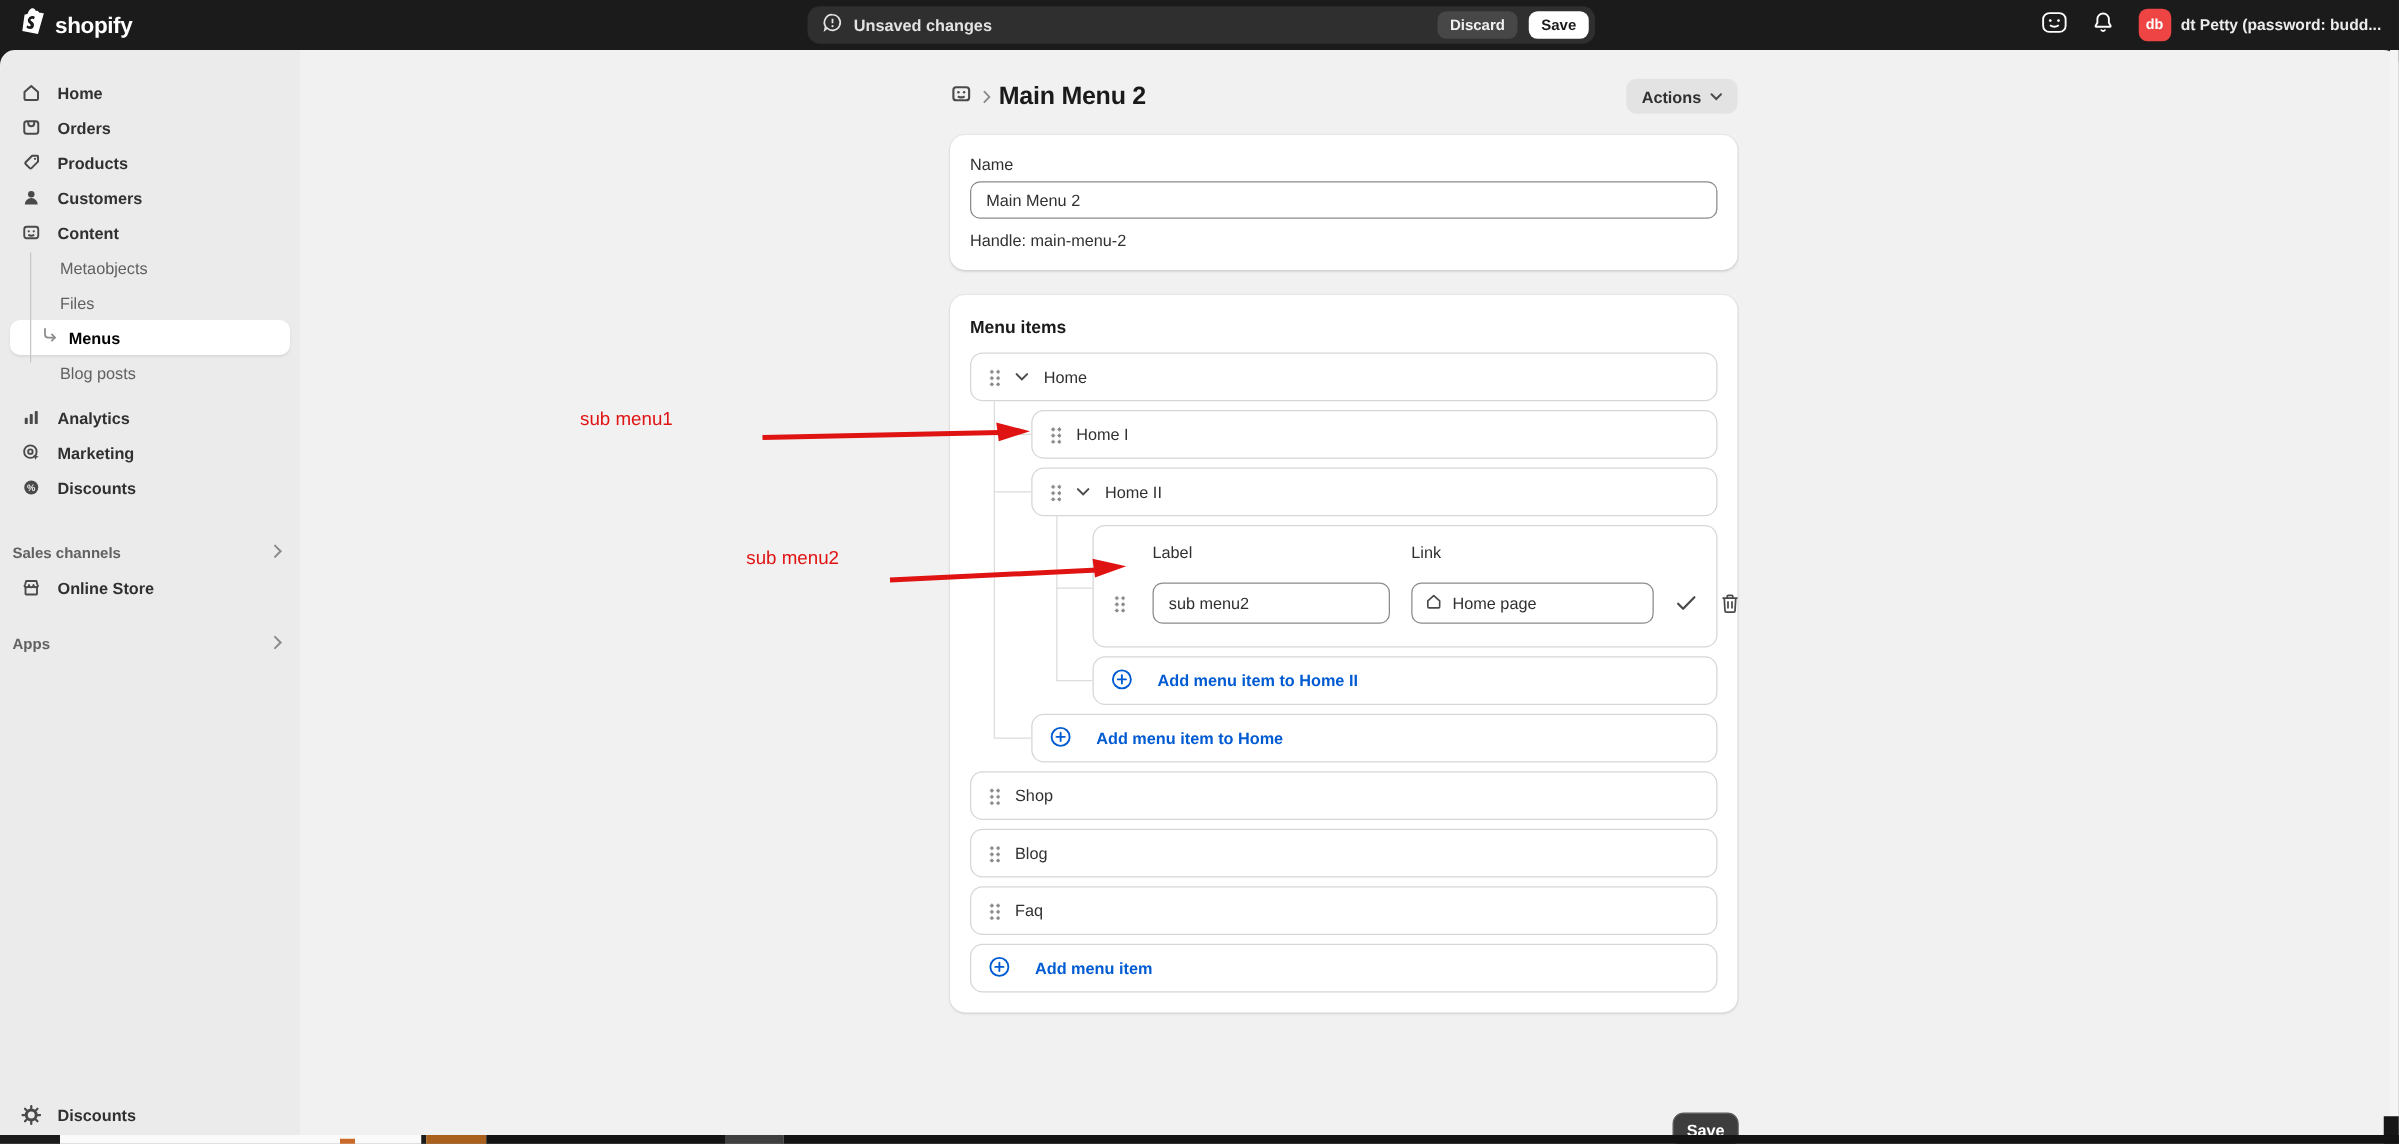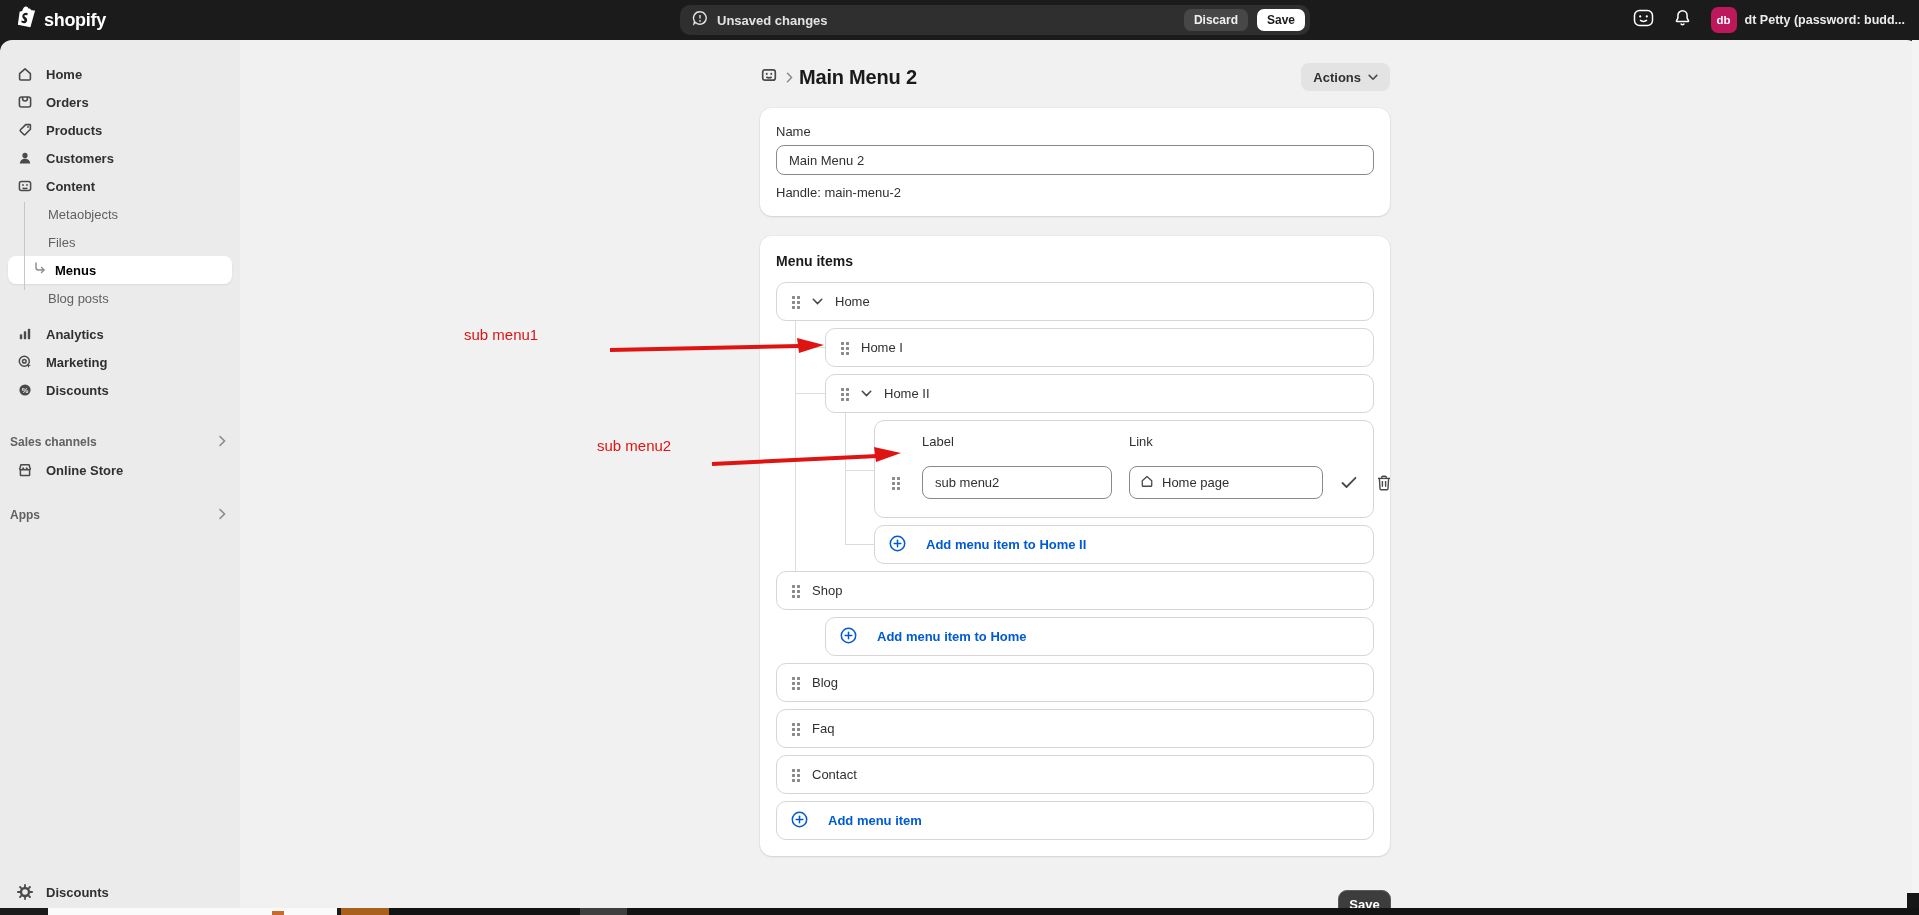--- a/index.html
+++ b/index.html
@@ -2,31 +2,31 @@
 <html><head>
 <meta charset="utf-8">
 <style>
   * { margin:0; padding:0; box-sizing:border-box; }
   html,body { width:1919px; height:915px; overflow:hidden; font-family:"Liberation Sans",sans-serif; background:#1b1b1b; }
 
   
   .topbar { position:absolute; top:0; left:0; width:1919px; height:40px; background:#1b1b1b; z-index:50; }
   .logo { position:absolute; left:16px; top:0; height:40px; display:flex; align-items:center; gap:6px; }
   .logo-text { color:#fff; font-size:18px; font-weight:700; letter-spacing:-0.3px; }
-  .unsaved-bar { position:absolute; left:680px; top:5px; width:630px; height:30px; background:#2f2f2f; border-radius:10px;
+  .unsaved-bar { position:absolute; left:646px; top:5px; width:630px; height:30px; background:#2f2f2f; border-radius:10px;
     display:flex; align-items:center; gap:9px; padding:0 4px 0 12px;justify-content:flex-end; }
   .unsaved-msg { color:#e3e3e3; font-size:13px; font-weight:600; }
   .unsaved-bar .spacer { flex:1; }
   .btn-discard { height:22px; padding:0 10px; border:none; border-radius:7px; background:#474747; color:#f1f1f1;
     font-size:12px; font-weight:600; font-family:inherit; cursor:pointer; }
   .btn-save-top { height:22px; padding:0 10px; border:none; border-radius:7px; background:#fff; color:#1a1a1a;
     font-size:12px; font-weight:600; font-family:inherit; cursor:pointer; margin-right:1px; }
   .top-right { position:absolute; right:14px; top:0; height:40px; display:flex; align-items:center; gap:20px; }
   .account { display:flex; align-items:center; gap:8px; cursor:pointer; }
-  .avatar { width:26px; height:26px; border-radius:7px; background:#be185d; color:#fff; font-size:11.5px; font-weight:700;
+  .avatar { width:26px; height:26px; border-radius:7px; background:#ef4444; color:#fff; font-size:11.5px; font-weight:700;
     display:flex; align-items:center; justify-content:center; }
   .account-name { color:#ececec; font-size:12.5px; font-weight:700; white-space:nowrap; }
 
   
   .shell { position:absolute; top:40px; left:0; right:0; bottom:0; border-radius:12px 12px 0 0; overflow:hidden; }
 
   
   .sidebar { position:absolute; left:0; top:0; bottom:0; width:240px; background:#ebebeb; }
   .nav { position:relative; padding:20px 8px 0 8px; height:100%; }
   .nav-item { height:28px; border-radius:8px; display:flex; align-items:center; gap:13px; padding:0 8px;
@@ -415,50 +415,46 @@
           <span>
             <svg width="17" height="17" viewBox="0 0 17 17" fill="none" stroke="#005bd3" stroke-width="1.5" stroke-linecap="round">
                 <circle cx="8.5" cy="8.5" r="7.2"></circle>
                 <line x1="8.5" y1="5.2" x2="8.5" y2="11.8"></line>
                 <line x1="5.2" y1="8.5" x2="11.8" y2="8.5"></line>
               </svg>
           </span>
           <span>Add menu item to Home II</span>
         </div>
 
-        <div class="menu-row">
-          <span class="drag"></span>
-          <span>Shop</span>
-        </div>
-
         <div class="menu-row add-row ind1">
           <span>
             <svg width="17" height="17" viewBox="0 0 17 17" fill="none" stroke="#005bd3" stroke-width="1.5" stroke-linecap="round">
                 <circle cx="8.5" cy="8.5" r="7.2"></circle>
                 <line x1="8.5" y1="5.2" x2="8.5" y2="11.8"></line>
                 <line x1="5.2" y1="8.5" x2="11.8" y2="8.5"></line>
               </svg>
           </span>
           <span>Add menu item to Home</span>
         </div>
 
         <div class="menu-row">
           <span class="drag"></span>
+          <span>Shop</span>
+        </div>
+
+        <div class="menu-row">
+          <span class="drag"></span>
           <span>Blog</span>
         </div>
 
         <div class="menu-row">
           <span class="drag"></span>
           <span>Faq</span>
         </div>
 
-        <div class="menu-row">
-          <span class="drag"></span>
-          <span>Contact</span>
-        </div>
 
         <div class="menu-row add-row">
           <span>
             <svg width="17" height="17" viewBox="0 0 17 17" fill="none" stroke="#005bd3" stroke-width="1.5" stroke-linecap="round">
                 <circle cx="8.5" cy="8.5" r="7.2"></circle>
                 <line x1="8.5" y1="5.2" x2="8.5" y2="11.8"></line>
                 <line x1="5.2" y1="8.5" x2="11.8" y2="8.5"></line>
               </svg>
           </span>
           <span>Add menu item</span>

